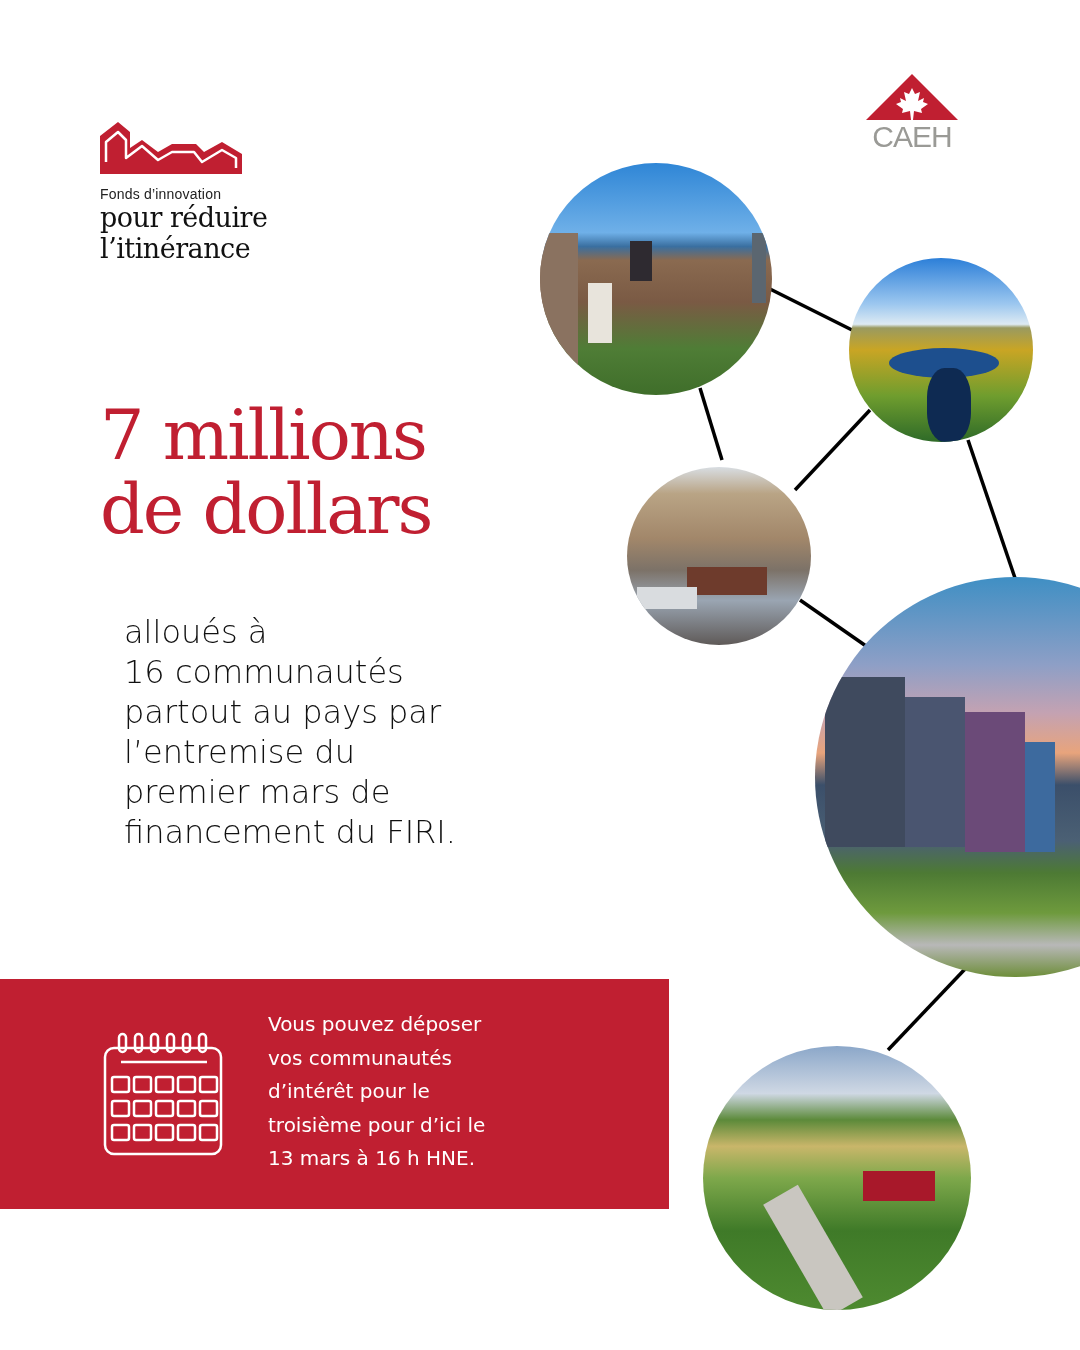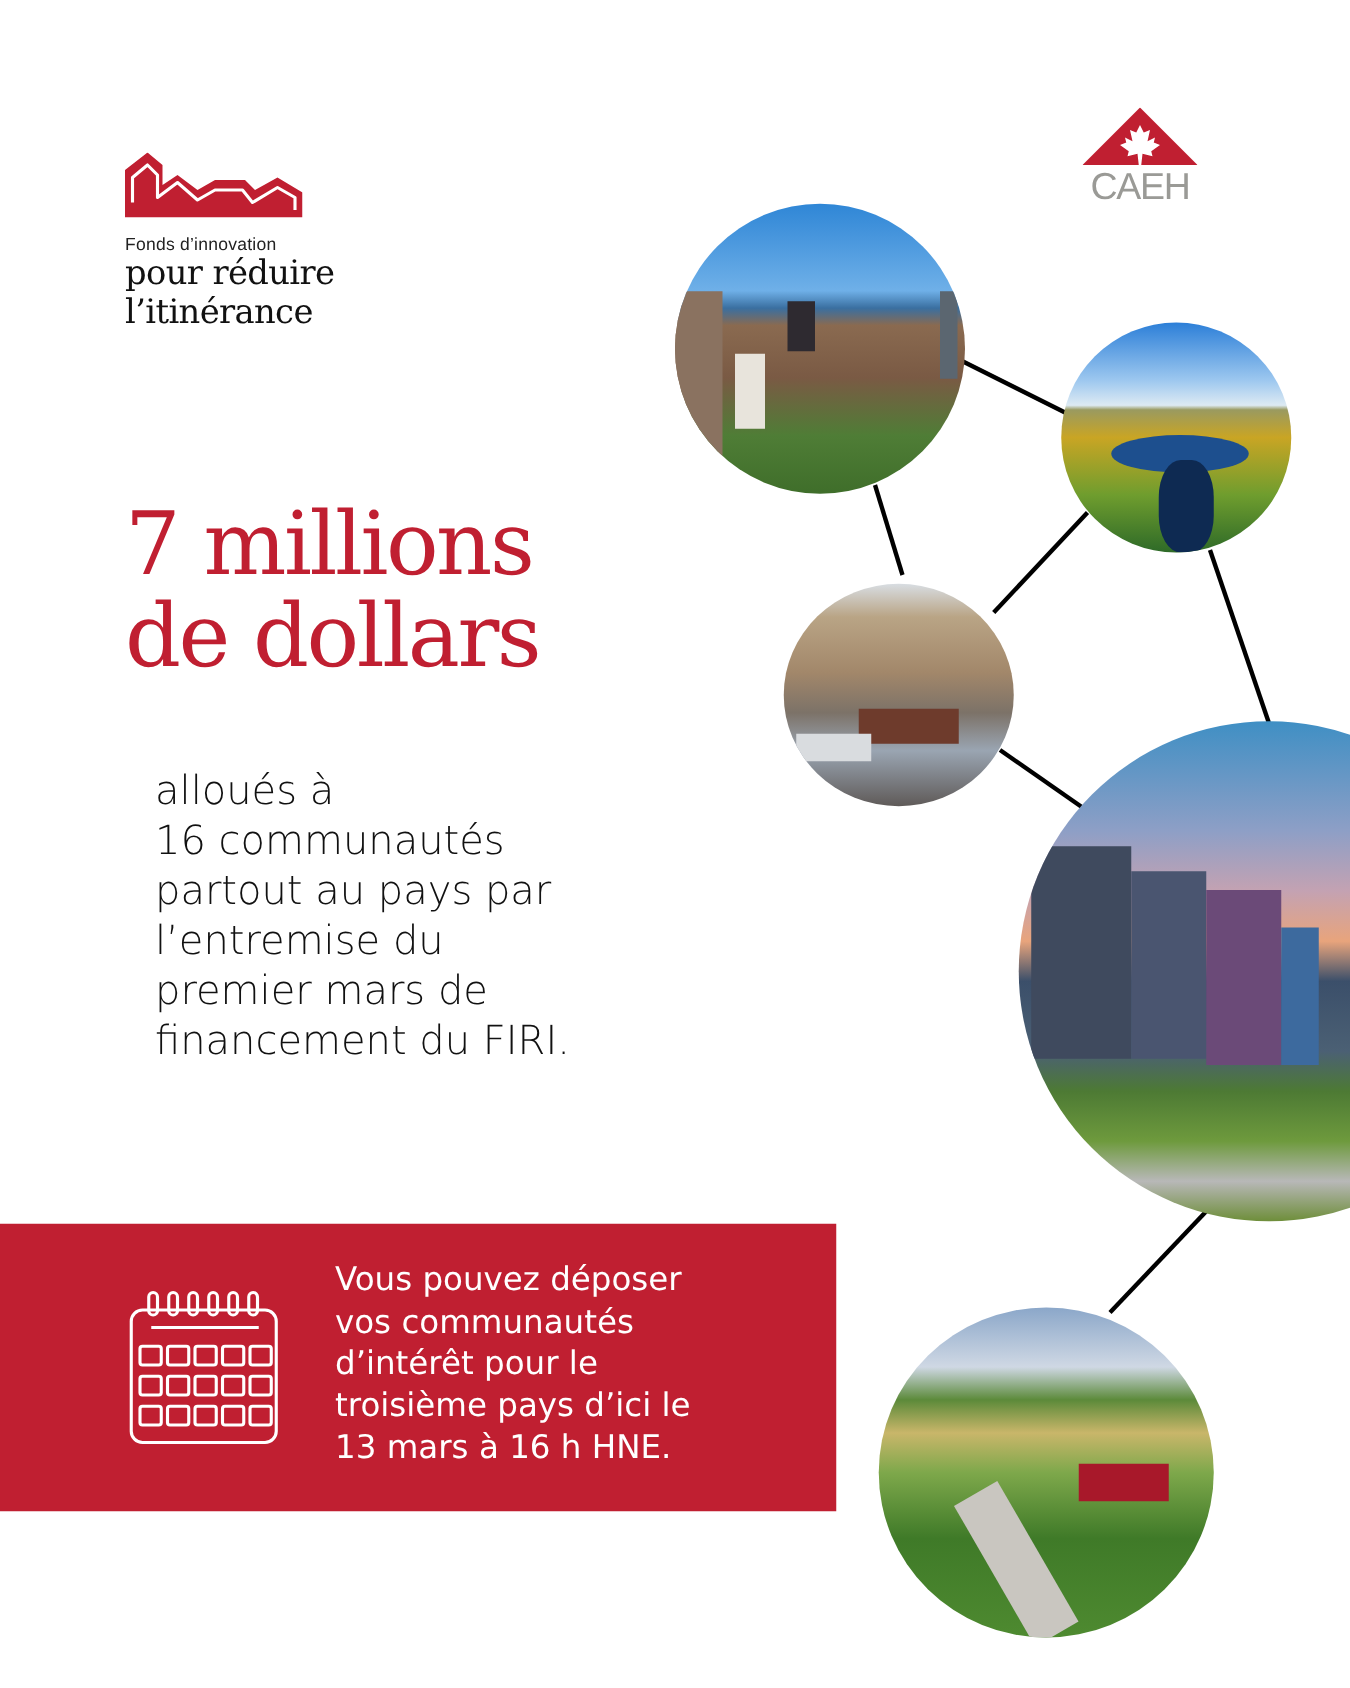--- a/index.html
+++ b/index.html
@@ -4,31 +4,31 @@
 <style>
   html, body { margin:0; padding:0; }
   body { width:1080px; height:1350px; background:#ffffff; position:relative; overflow:hidden; font-family:"Liberation Sans", sans-serif; }
   .abs { position:absolute; }
   
   #firi-logo { left:100px; top:122px; width:240px; height:160px; }
   #firi-logo .mark { width:142px; height:52px; }
   .logo-line1 { font-family:"Liberation Sans", sans-serif; font-size:14px; color:#222; margin-top:8px; letter-spacing:0.2px; }
   .logo-line2, .logo-line3 { font-family:"DejaVu Serif", serif; font-size:27px; color:#111; line-height:31px; letter-spacing:-0.5px; }
   
-  #caeh-logo { left:862px; top:86px; width:100px; height:78px; text-align:center; }
+  #caeh-logo { left:862px; top:74px; width:100px; height:78px; text-align:center; }
   .caeh-text { font-family:"Liberation Sans", sans-serif; font-size:30px; color:#9a9a96; letter-spacing:-1px; line-height:30px; margin-top:-2px; }
   
   #headline { left:100px; top:398px; width:460px; color:#c01f31; font-family:"DejaVu Serif", serif; font-size:70px; line-height:74px; letter-spacing:-2px; }
   
   #body-text { left:124px; top:612px; width:460px; color:#111; font-family:"DejaVu Sans", sans-serif; font-size:32px; line-height:40px; font-weight:300; }
   #body-text div { white-space:nowrap; }
   
   #banner { left:0; top:979px; width:669px; height:230px; background:#c01f31; }
   #cal-icon { left:103px; top:1030px; width:122px; height:128px; }
-  #banner-text { left:268px; top:1008px; width:390px; color:#fff; font-family:"DejaVu Sans", sans-serif; font-size:26px; line-height:33.5px; }
+  #banner-text { left:268px; top:1008px; width:390px; color:#fff; font-family:"DejaVu Sans", sans-serif; font-size:20px; line-height:33.5px; }
   #banner-text div { white-space:nowrap; }
   
   #network { left:0; top:0; width:1080px; height:1350px; pointer-events:none; }
   .photo { position:absolute; border-radius:50%; overflow:hidden; }
 </style>
 </head>
 <body>
 
 <svg id="network" class="abs" viewBox="0 0 1080 1350">
   <g stroke="#000" stroke-width="3.5" fill="none">
@@ -104,21 +104,21 @@
         <rect x="53" y="95" width="17" height="15" rx="2"></rect>
         <rect x="75" y="95" width="17" height="15" rx="2"></rect>
         <rect x="97" y="95" width="17" height="15" rx="2"></rect>
     </g>
   </g>
 </svg>
 <div id="banner-text" class="abs">
   <div>Vous pouvez déposer</div>
   <div>vos communautés</div>
   <div>d’intérêt pour le</div>
-  <div>troisième pays d’ici le</div>
+  <div>troisième pour d’ici le</div>
   <div>13 mars à 16 h HNE.</div>
 </div>
 
 <div class="photo" style="left:540px; top:163px; width:232px; height:232px;
      background:linear-gradient(180deg,#2f86d6 0%,#6fb0e8 30%,#3a6fa0 36%,#8a6a50 42%,#7a5a44 60%,#4f7d36 80%,#3f6e2a 100%);">
   <div style="position:absolute;left:0;top:70px;width:38px;height:140px;background:#8a7260;"></div>
   <div style="position:absolute;left:90px;top:78px;width:22px;height:40px;background:#2e2a30;"></div>
   <div style="position:absolute;left:212px;top:70px;width:14px;height:70px;background:#5b6670;"></div>
   <div style="position:absolute;left:48px;top:120px;width:24px;height:60px;background:#e8e4dc;"></div>
 </div>

